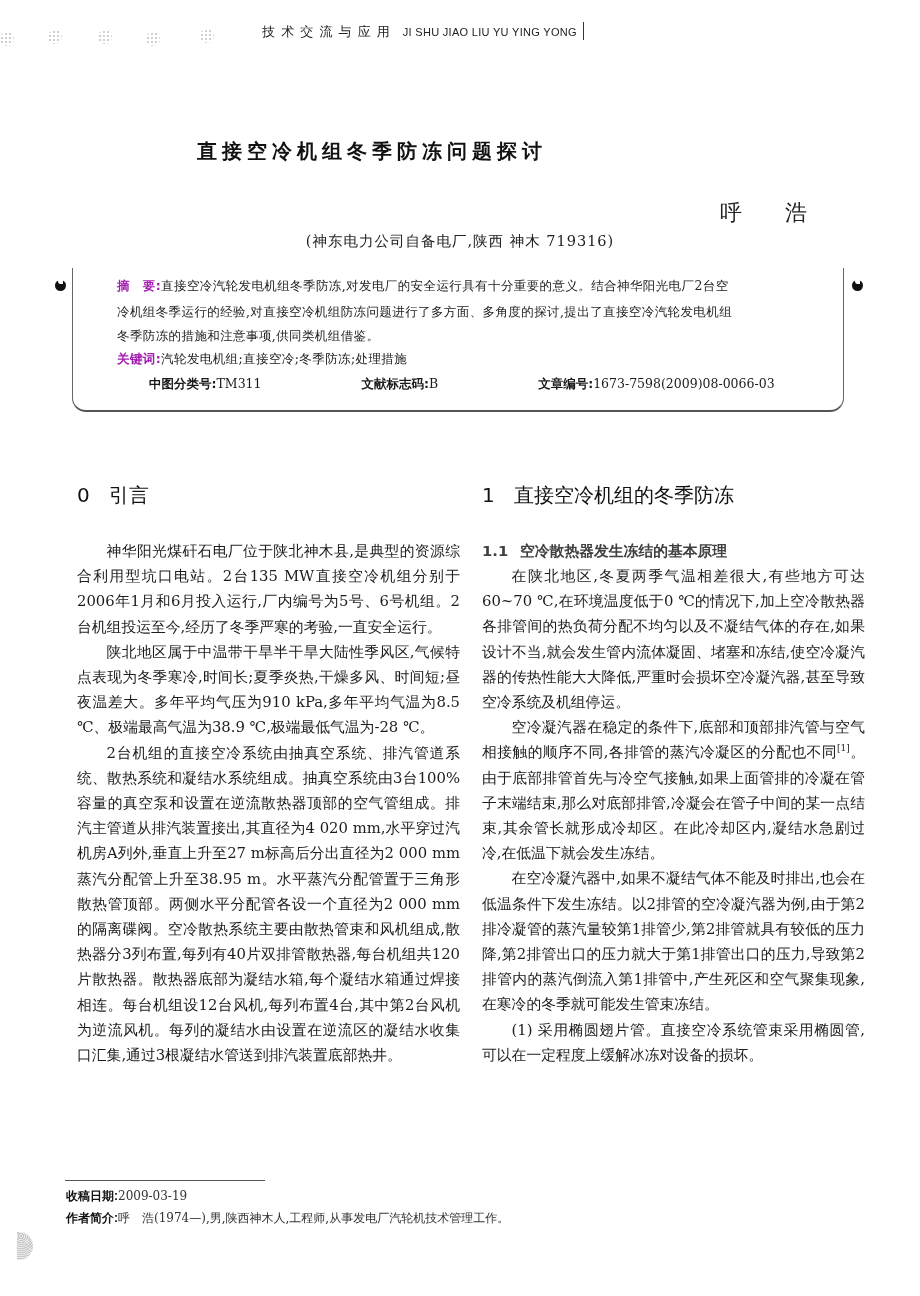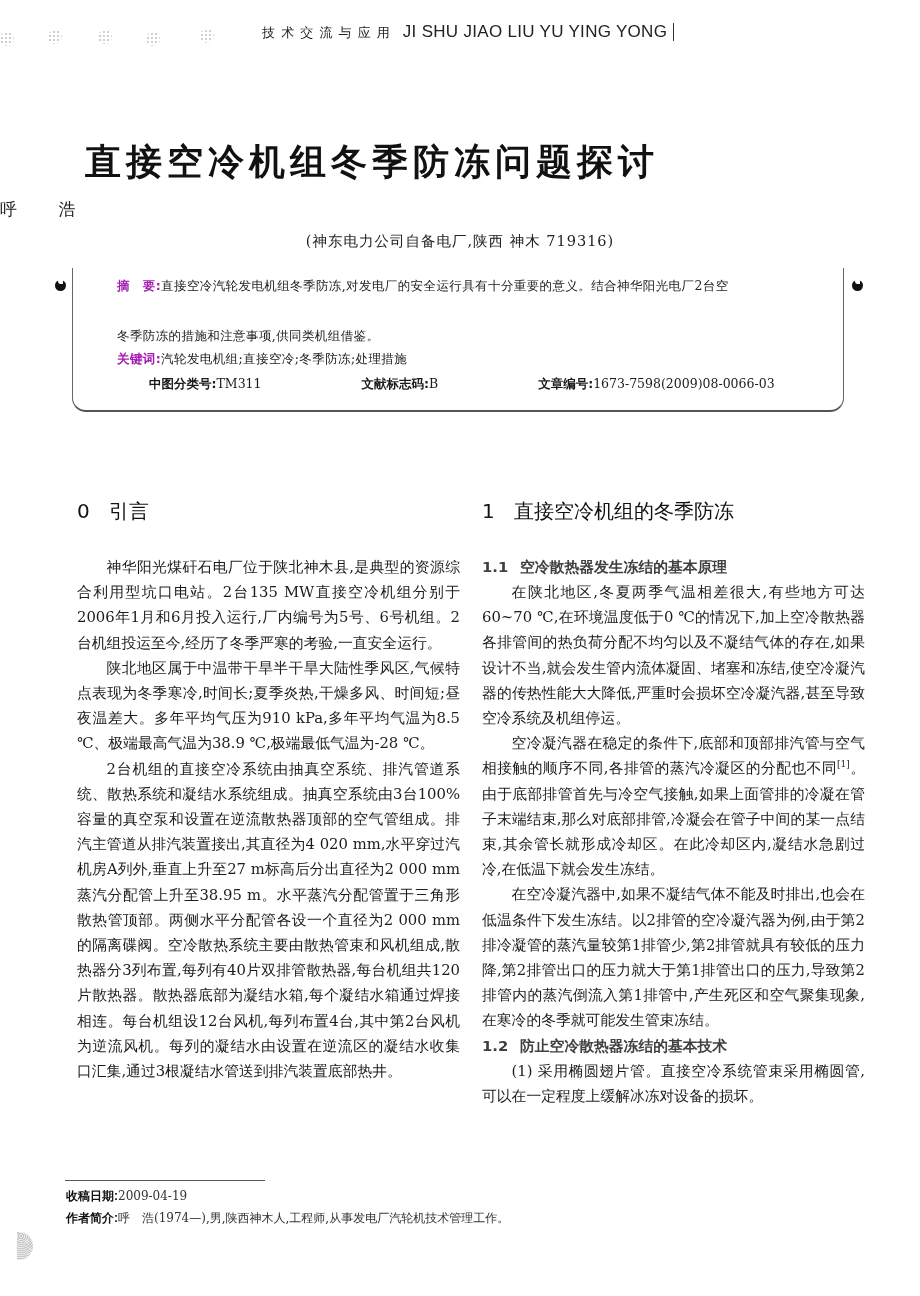--- a/index.html
+++ b/index.html
@@ -1,39 +1,39 @@
 <!DOCTYPE html>
 <html><head>
 <meta charset="utf-8">
 <style>
   html, body { margin: 0; padding: 0; background: #ffffff; }
   body { width: 920px; height: 1296px; position: relative; overflow: hidden;
          font-family: "DejaVu Serif", "Liberation Serif", serif; color: #1a1a1a; }
   .running-header { position: absolute; top: 22px; left: 262px; font-family: "DejaVu Sans", "Liberation Sans", sans-serif;
          font-size: 13px; letter-spacing: 1px; color: #222; white-space: nowrap; }
-  .running-header .en { margin-left: 12px; letter-spacing: 0.3px; font-family: "Liberation Sans", sans-serif; font-size: 17px; }
+  .running-header .en { margin-left: 12px; letter-spacing: 0.3px; font-family: "Liberation Sans", sans-serif; font-size: 11px; }
   .running-header .bar { display: inline-block; width: 1px; height: 18px; background: #333; margin-left: 6px; vertical-align: -4px; }
   .specks { position: absolute; top: 26px; left: 0; width: 240px; height: 30px; }
   .speck { position: absolute; width: 14px; height: 14px; border-radius: 50%;
            background: radial-gradient(circle, rgba(150,150,150,0.45) 0 1px, transparent 1.5px); background-size: 4px 4px; }
   .title { position: absolute; top: 138px; left: 0; width: 744px; text-align: center;
-           font-family: "DejaVu Serif", serif; font-weight: bold; font-size: 36px; letter-spacing: 5px; color: #111; }
-  .author { position: absolute; top: 198px; left: 0; width: 825px; text-align: left; font-size: 17px; letter-spacing: 18px; color: #222; }
+           font-family: "DejaVu Serif", serif; font-weight: bold; font-size: 20px; letter-spacing: 5px; color: #111; }
+  .author { position: absolute; top: 198px; left: 0; width: 825px; text-align: right; font-size: 22px; letter-spacing: 18px; color: #222; }
   .affil { position: absolute; top: 232px; left: 0; width: 920px; text-align: center; font-size: 14.5px; letter-spacing: 1px; color: #222; }
   .abstract-box { position: absolute; top: 268px; left: 72px; width: 770px; height: 142px;
            border-bottom: 2px solid #555; border-left: 1.5px solid #666; border-right: 1.5px solid #666;
            border-bottom-left-radius: 14px; border-bottom-right-radius: 14px; }
   .abs-bullet { position: absolute; width: 11px; height: 11px; background: #111; border-radius: 50%; }
   .abs-bullet::after { content: ""; position: absolute; left: 3px; top: -2px; width: 5px; height: 6px; background: #fff; border-radius: 50% 50% 0 50%; }
   .abs-line { position: absolute; left: 44px; font-size: 12.5px; letter-spacing: 0.4px; white-space: nowrap; color: #222;
               font-family: "DejaVu Serif", serif; }
   .abs-label { font-family: "DejaVu Sans", sans-serif; font-weight: bold; color: #a21caf; }
   .abs-meta { position: absolute; left: 44px; top: 108px; font-size: 12.5px; white-space: nowrap; }
   .abs-meta span.lbl { font-family: "DejaVu Sans", sans-serif; font-weight: bold; margin-left: 32px; }
-  .col { position: absolute; top: 480px; width: 383px; font-size: 14.8px; line-height: 25.2px; color: #1c1c1c; text-align: justify; margin-top: 16px; }
+  .col { position: absolute; top: 480px; width: 383px; font-size: 14.8px; line-height: 25.2px; color: #1c1c1c; text-align: justify; }
   .col.left { left: 77px; }
   .col.right { left: 482px; }
   .h1 { font-family: "DejaVu Sans", "Liberation Sans", sans-serif; font-size: 20px; height: 44px; line-height: 30px; margin-bottom: 14px; color: #111; }
   .h1 .num { display: inline-block; width: 32px; }
   .h2 { font-family: "DejaVu Sans", "Liberation Sans", sans-serif; font-size: 14.8px; font-weight: bold; line-height: 25px; color: #404040; }
   .h2 .num { display: inline-block; width: 38px; }
   p { margin: 0; text-indent: 2em; }
   .footnote-rule { position: absolute; top: 1180px; left: 65px; width: 200px; height: 1px; background: #555; }
   .footnote { position: absolute; left: 66px; font-size: 12px; white-space: nowrap; color: #333; }
   .footnote .lbl { font-family: Liberation Sans, sans-serif; font-weight: bold; color: #111; }
@@ -59,20 +59,21 @@
 <div class="title">直接空冷机组冬季防冻问题探讨</div>
 <div class="author">呼 浩</div>
 <div class="affil">(神东电力公司自备电厂,陕西 神木   719316)</div>
 
 <div class="abstract-box">
   <div class="abs-bullet" style="left:-18px;top:12px"></div>
   <div class="abs-bullet" style="right:-20px;top:12px"></div>
   <div class="abs-line" style="top:10px">
     <span class="abs-label">摘　要:</span><span>直接空冷汽轮发电机组冬季防冻,对发电厂的安全运行具有十分重要的意义。结合神华阳光电厂2台空</span>
   </div>
+  <div class="abs-line" style="top:36px">冷机组冬季运行的经验,对直接空冷机组防冻问题进行了多方面、多角度的探讨,提出了直接空冷汽轮发电机组</div>
   <div class="abs-line" style="top:60px">冬季防冻的措施和注意事项,供同类机组借鉴。</div>
   <div class="abs-line" style="top:83px">
     <span class="abs-label">关键词:</span><span>汽轮发电机组;直接空冷;冬季防冻;处理措施</span>
   </div>
   <div class="abs-meta">
     <span class="lbl">中图分类号:</span><span>TM311</span>
     <span style="display:inline-block;width:60px"></span>
     <span class="lbl">文献标志码:</span><span>B</span>
     <span style="display:inline-block;width:60px"></span>
     <span class="lbl">文章编号:</span><span>1673-7598(2009)08-0066-03</span>
@@ -91,27 +92,24 @@
 <div class="col right">
   <div class="h1">
     <span class="num">1</span><span>直接空冷机组的冬季防冻</span>
   </div>
   <div class="h2">
     <span class="num">1.1</span><span>空冷散热器发生冻结的基本原理</span>
   </div>
   <p>在陕北地区,冬夏两季气温相差很大,有些地方可达60~70 ℃,在环境温度低于0 ℃的情况下,加上空冷散热器各排管间的热负荷分配不均匀以及不凝结气体的存在,如果设计不当,就会发生管内流体凝固、堵塞和冻结,使空冷凝汽器的传热性能大大降低,严重时会损坏空冷凝汽器,甚至导致空冷系统及机组停运。</p>
   <p><span>空冷凝汽器在稳定的条件下,底部和顶部排汽管与空气相接触的顺序不同,各排管的蒸汽冷凝区的分配也不同</span><sup>[1]</sup><span>。由于底部排管首先与冷空气接触,如果上面管排的冷凝在管子末端结束,那么对底部排管,冷凝会在管子中间的某一点结束,其余管长就形成冷却区。在此冷却区内,凝结水急剧过冷,在低温下就会发生冻结。</span></p>
   <p>在空冷凝汽器中,如果不凝结气体不能及时排出,也会在低温条件下发生冻结。以2排管的空冷凝汽器为例,由于第2排冷凝管的蒸汽量较第1排管少,第2排管就具有较低的压力降,第2排管出口的压力就大于第1排管出口的压力,导致第2排管内的蒸汽倒流入第1排管中,产生死区和空气聚集现象,在寒冷的冬季就可能发生管束冻结。</p>
-  <div class="h2">
-    <span class="num">1.2</span><span>防止空冷散热器冻结的基本技术</span>
-  </div>
   <p>(1) 采用椭圆翅片管。直接空冷系统管束采用椭圆管,可以在一定程度上缓解冰冻对设备的损坏。</p>
 </div>
 
 <div class="footnote-rule"></div>
 <div class="footnote" style="top:1188px">
-  <span class="lbl">收稿日期:</span><span>2009-04-19</span>
+  <span class="lbl">收稿日期:</span><span>2009-03-19</span>
 </div>
 <div class="footnote" style="top:1210px">
   <span class="lbl">作者简介:</span><span>呼　浩(1974—),男,陕西神木人,工程师,从事发电厂汽轮机技术管理工作。</span>
 </div>
 
 <div class="smudge"></div>
 
 </body></html>

